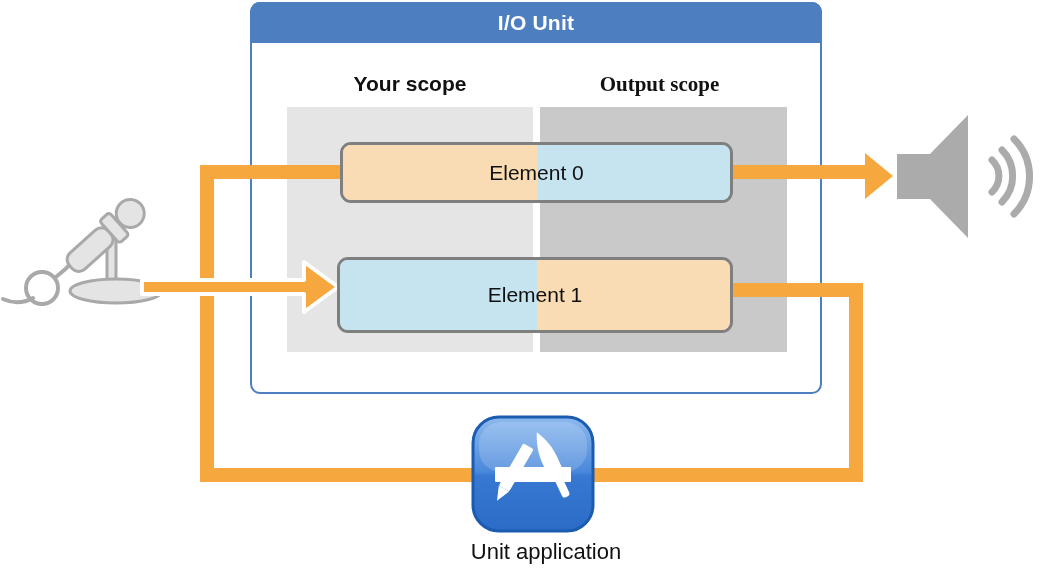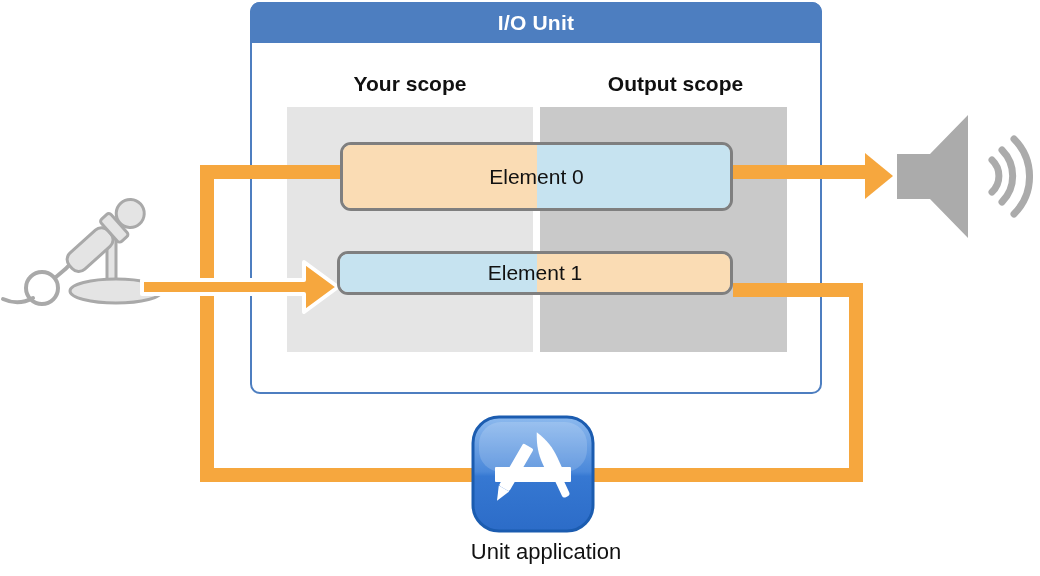--- a/index.html
+++ b/index.html
@@ -23,37 +23,37 @@
              display:flex;align-items:center;justify-content:center;}
   .io-title{color:var(--white);font-size:21px;font-weight:bold;letter-spacing:.2px;}
 
   
   .scope-bg{top:107px;height:245px;}
   .scope-bg.input{left:287px;width:246px;background:var(--input-scope-bg);}
   .scope-bg.output{left:540px;width:247px;background:var(--output-scope-bg);}
   .scope-label{top:70px;height:28px;display:flex;align-items:center;justify-content:center;
                font-size:21px;font-weight:bold;color:var(--text-black);}
   .scope-label.input{left:287px;width:246px;}
-  .scope-label.output{left:552px;width:247px;}
+  .scope-label.output{left:536px;width:247px;font-family:Liberation Serif, serif;}
 
   
   .wires{left:0;top:0;width:1040px;height:576px;pointer-events:none;}
   .orange-line{fill:none;stroke:var(--arrow-orange);stroke-width:14;stroke-linejoin:miter;}
   .orange-fill{fill:var(--arrow-orange);}
   .mic-arrow{fill:var(--arrow-orange);stroke:var(--white);stroke-width:4;stroke-linejoin:round;}
   .gray-fill{fill:var(--icon-gray);}
   .gray-arc{fill:none;stroke:var(--icon-gray);stroke-width:7;stroke-linecap:round;}
   .mic-part{fill:var(--mic-fill);stroke:var(--mic-stroke);stroke-width:3;}
   .mic-wire{fill:none;stroke:var(--mic-stroke);stroke-width:4;stroke-linecap:round;}
 
   
-  .element{display:flex;height:69px;border:3px solid var(--element-border);
+  .element{display:flex;height:61px;border:3px solid var(--element-border);
            border-radius:11px;overflow:hidden;}
   .el0{left:340px;top:142px;width:393px;}
-  .el1{left:337px;top:251px;width:396px;height:44px;}
+  .el1{left:337px;top:257px;width:396px;height:76px;}
   .half{height:100%;}
   .half.grow{flex:1;}
   .half.peach{background:var(--peach);}
   .half.blue{background:var(--light-blue);}
   .el0 .half.first{width:194px;}
   .el1 .half.first{width:197px;}
   .el-label{position:absolute;left:0;top:0;width:100%;height:100%;
             display:flex;align-items:center;justify-content:center;
             font-size:21px;color:var(--text-black);}
 

